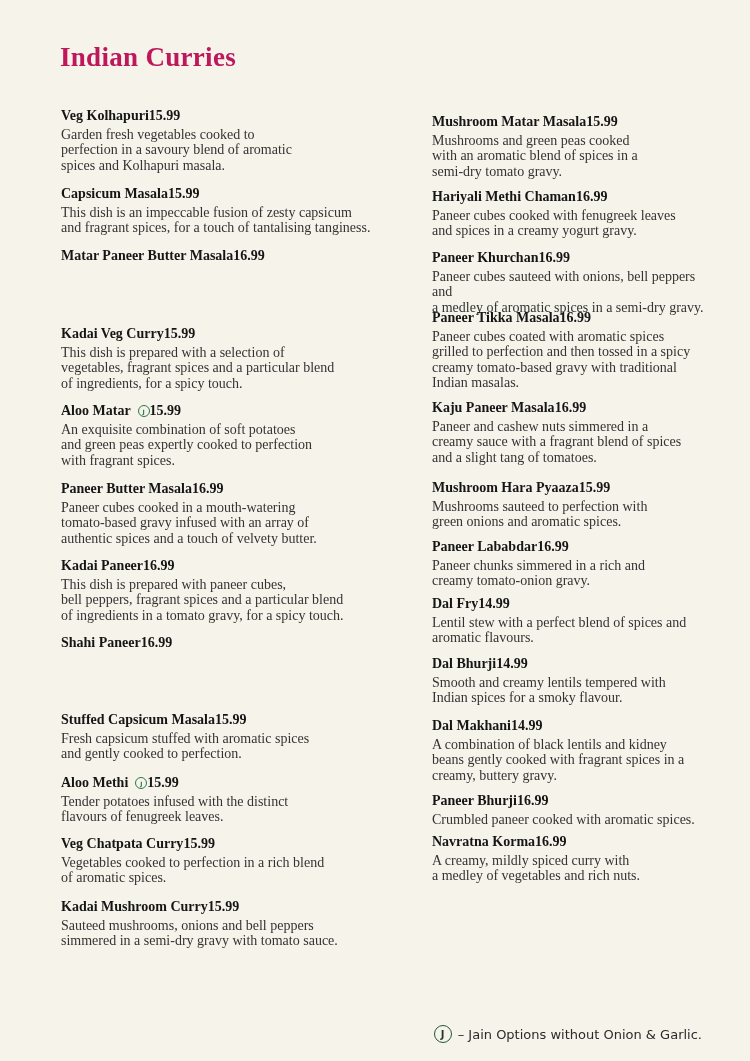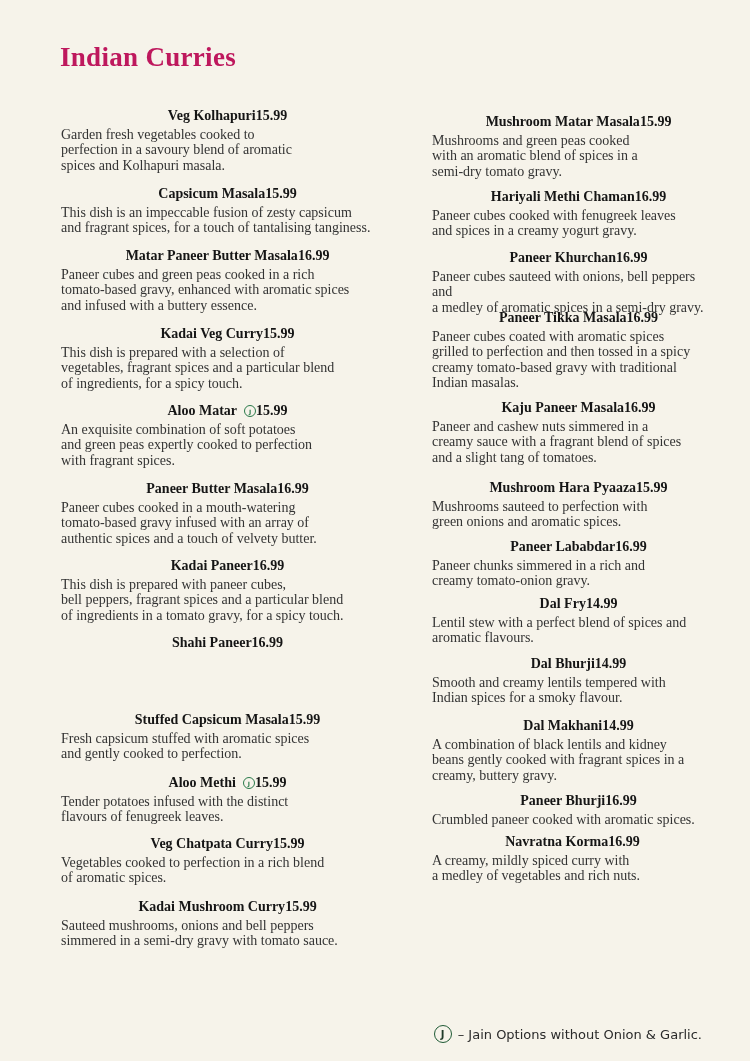--- a/index.html
+++ b/index.html
@@ -13,21 +13,21 @@
   .page-title {
     position: absolute; left: 60px; top: 42px;
     font-family: "Liberation Serif", serif;
     font-size: 27px; font-weight: bold;
     color: #be185d; letter-spacing: 0.3px;
   }
   .col { position: absolute; top: 108px; }
   .col-left { left: 61px; width: 312px; }
   .col-right { left: 432px; width: 272px; top: 114px; }
   .item { position: relative; }
-  .item-head { display: flex; justify-content: center; align-items: baseline; margin-left: 21px; }
+  .item-head { display: flex; justify-content: flex-start; align-items: baseline; }
   .item-name {
     font-family: "Liberation Serif", serif;
     font-weight: bold; font-size: 14px; color: #151515;
     display: flex; align-items: center; gap: 5px;
   }
   .item-price {
     font-family: "Liberation Serif", serif;
     font-weight: bold; font-size: 14px; color: #151515;
   }
   .item-desc {
@@ -79,23 +79,20 @@
       <div class="item-desc">This dish is an impeccable fusion of zesty capsicum
 and fragrant spices, for a touch of tantalising tanginess.</div>
     </div>
     <div class="item" style="position: absolute; left: 0px; right: 0px; top: 140px;">
       <div class="item-head">
         <span class="item-name">
           <span>Matar Paneer Butter Masala</span>
         </span>
         <span class="item-price">16.99</span>
       </div>
-      <div class="item-desc">Paneer cubes and green peas cooked in a rich
-tomato-based gravy, enhanced with aromatic spices
-and infused with a buttery essence.</div>
     </div>
     <div class="item" style="position: absolute; left: 0px; right: 0px; top: 218px;">
       <div class="item-head">
         <span class="item-name">
           <span>Kadai Veg Curry</span>
         </span>
         <span class="item-price">15.99</span>
       </div>
       <div class="item-desc">This dish is prepared with a selection of
 vegetables, fragrant spices and a particular blend

